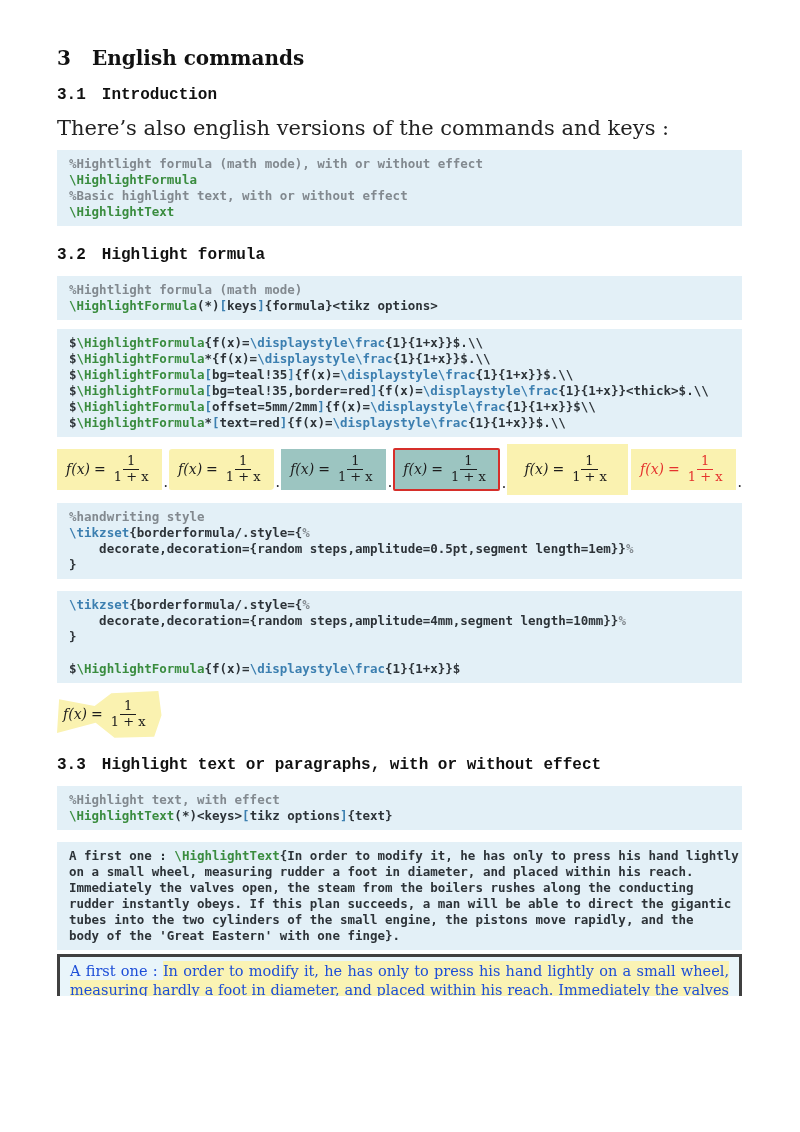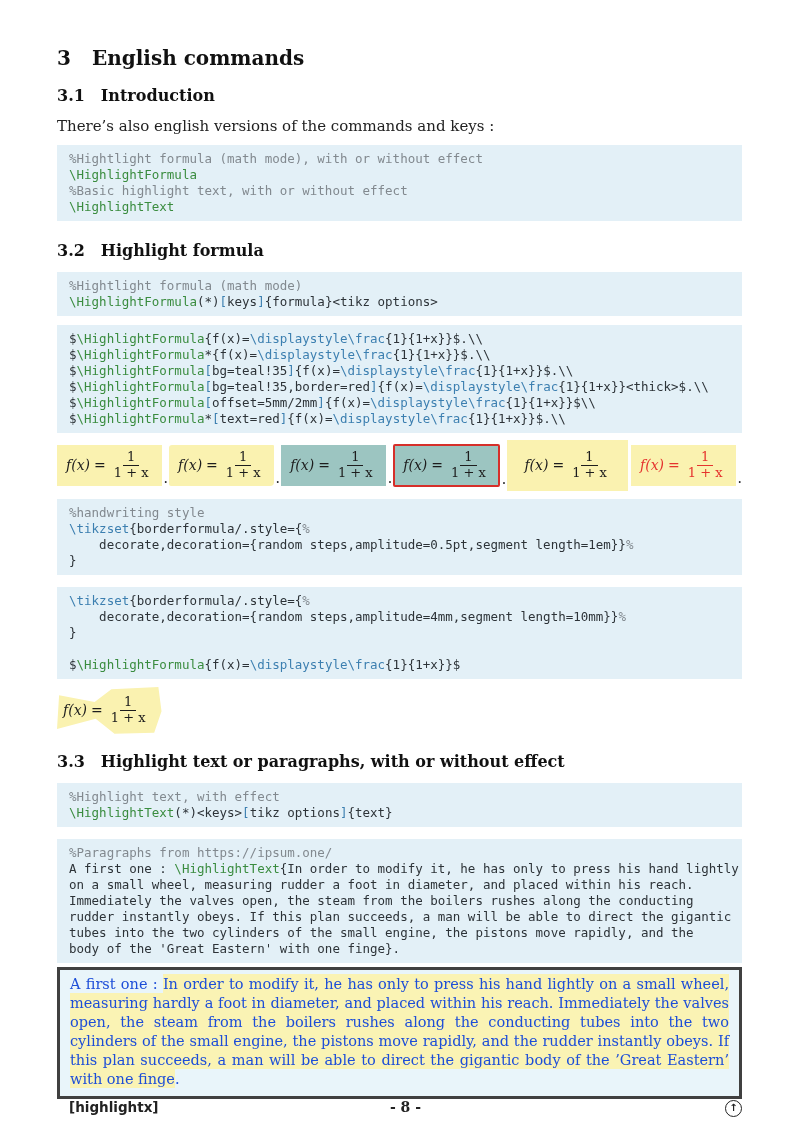--- a/index.html
+++ b/index.html
@@ -1,42 +1,42 @@
 <!DOCTYPE html>
 <html><head>
 <meta charset="utf-8">
 <style>
   html,body{margin:0;padding:0;background:#ffffff;}
   .page{
     position:relative;
-    width:800px;height:1132px;
+    width:800px;height:996px;
     margin:0 auto;
     background:#ffffff;
     overflow:hidden;
     font-family:"DejaVu Serif","Liberation Serif",serif;
     color:#1d1d1d;
     box-sizing:border-box;
     padding:46px 58px 0 57px;
   }
   
   .sec-h1{font-size:20px;font-weight:bold;margin:0 0 0 0;color:#111;}
   .sec-h1 .no{margin-right:21px;}
-  .sec-h2{font-size:16px;font-weight:bold;margin:16px 0 0 0;color:#111;}
+  .sec-h2{font-size:16px;font-weight:bold;margin:16px 0 0 0;color:#111;font-family:Liberation Mono, monospace;}
   .sec-h2 .no{margin-right:16px;}
-  .bodytext{font-size:15px;margin:12px 0 0 0;color:#222;}
+  .bodytext{font-size:21px;margin:12px 0 0 0;color:#222;}
   
   .codeblock{
     background:#e3f0f7;
     margin:10px 0 0 0;
     padding:6px 12px;
     font-family:"DejaVu Sans Mono","Liberation Mono",monospace;
     font-size:12.5px;
     line-height:16px;
   }
-  .code-line{white-space:pre;}
+  .code-line{white-space:pre;font-weight:bold;}
   .tk-blk{color:#2d3338;}
   .tk-cmt{color:#82898f;}
   .tk-grn{color:#3a8c3f;}
   .tk-blu{color:#3c7fb0;}
   
   .formula-row{
     margin:7px 0 0 0;
     display:flex;align-items:center;justify-content:space-between;
   }
   .row-item{display:inline-flex;align-items:center;}
@@ -227,21 +227,20 @@
   </div>
 
   <h2 class="sec-h2" style="margin-top:19px"><span class="no">3.3</span><span>Highlight text or paragraphs, with or without effect</span></h2>
 
   <div class="codeblock" style="margin-top:12px">
       <div class="code-line"><span class="tk-cmt">%Highlight text, with effect</span></div>
       <div class="code-line"><span class="tk-grn">\HighlightText</span><span class="tk-blk">(*)&lt;keys&gt;</span><span class="tk-blu">[</span><span class="tk-blk">tikz options</span><span class="tk-blu">]</span><span class="tk-blk">{text}</span></div>
     </div>
 
   <div class="codeblock" style="margin-top:12px">
-      <div class="code-line"><span class="tk-cmt">%Paragraphs from https://ipsum.one/</span></div>
       <div class="code-line"><span class="tk-blk">A first one : </span><span class="tk-grn">\HighlightText</span><span class="tk-blk">{In order to modify it, he has only to press his hand lightly</span></div>
       <div class="code-line"><span class="tk-blk">on a small wheel, measuring rudder a foot in diameter, and placed within his reach.</span></div>
       <div class="code-line"><span class="tk-blk">Immediately the valves open, the steam from the boilers rushes along the conducting</span></div>
       <div class="code-line"><span class="tk-blk">rudder instantly obeys. If this plan succeeds, a man will be able to direct the gigantic</span></div>
       <div class="code-line"><span class="tk-blk">tubes into the two cylinders of the small engine, the pistons move rapidly, and the</span></div>
       <div class="code-line"><span class="tk-blk">body of the 'Great Eastern' with one finge}.</span></div>
     </div>
 
   <div class="rendered-par"><span>A first one : </span><span class="hl-span">In order to modify it, he has only to press his hand lightly on a small wheel, measuring hardly a foot in diameter, and placed within his reach. Immediately the valves open, the steam from the boilers rushes along the conducting tubes into the two cylinders of the small engine, the pistons move rapidly, and the rudder instantly obeys. If this plan succeeds, a man will be able to direct the gigantic body of the ’Great Eastern’ with one finge</span><span>.</span></div>
 

